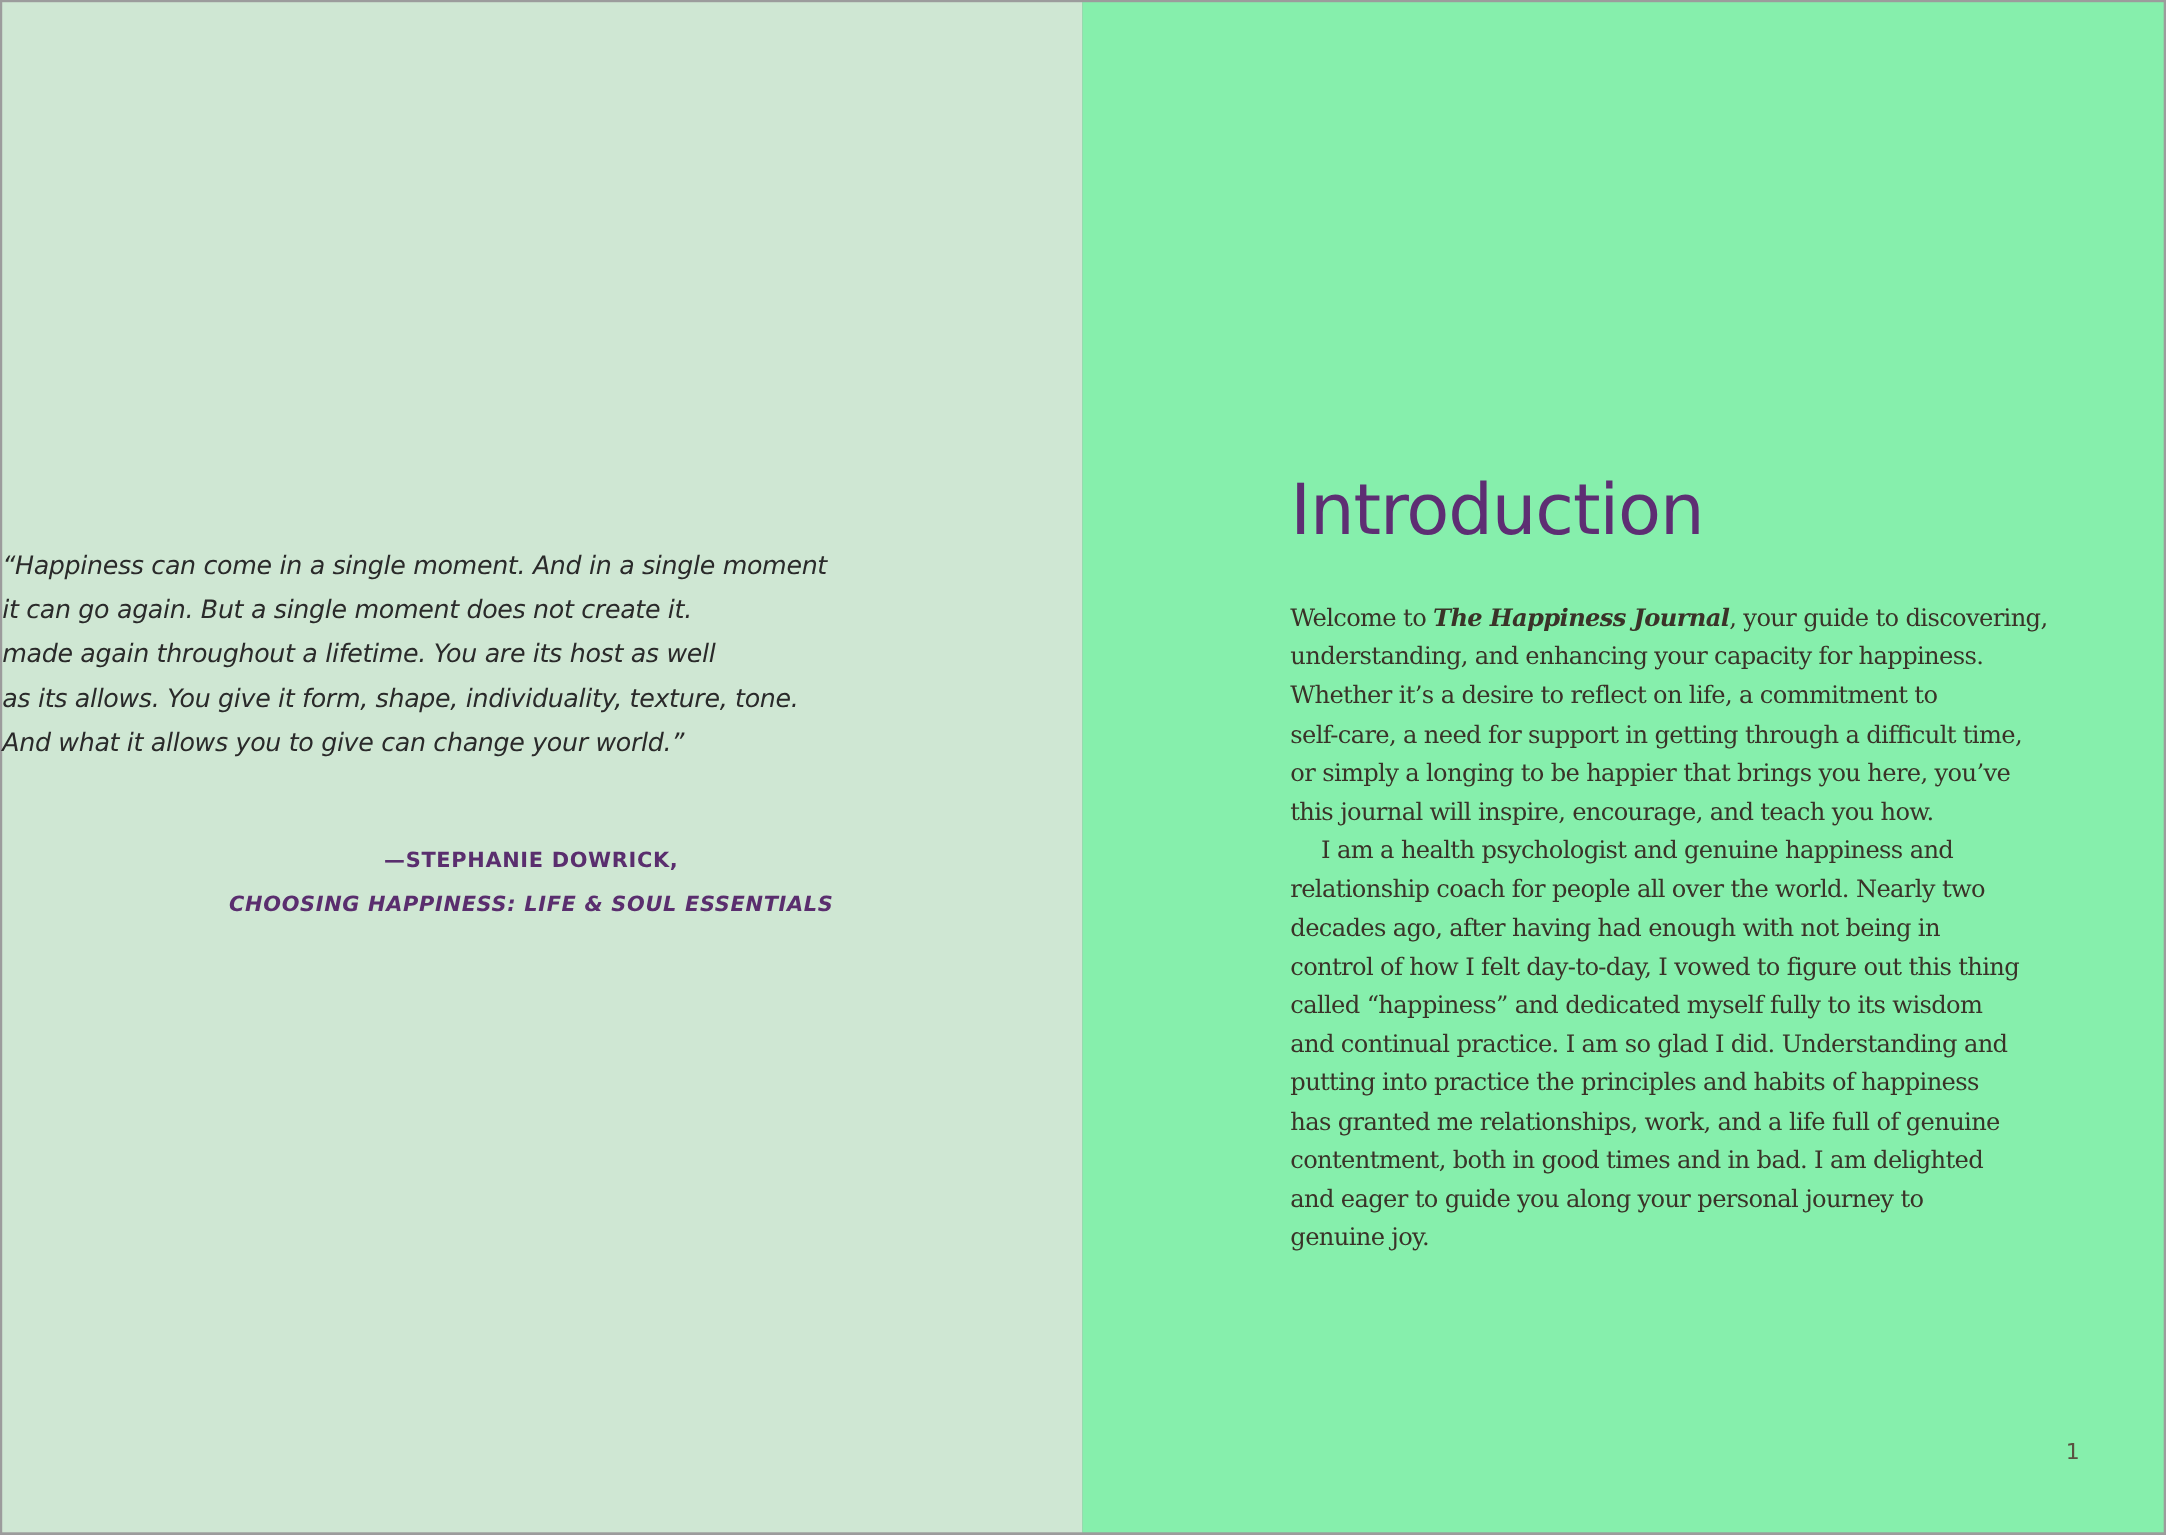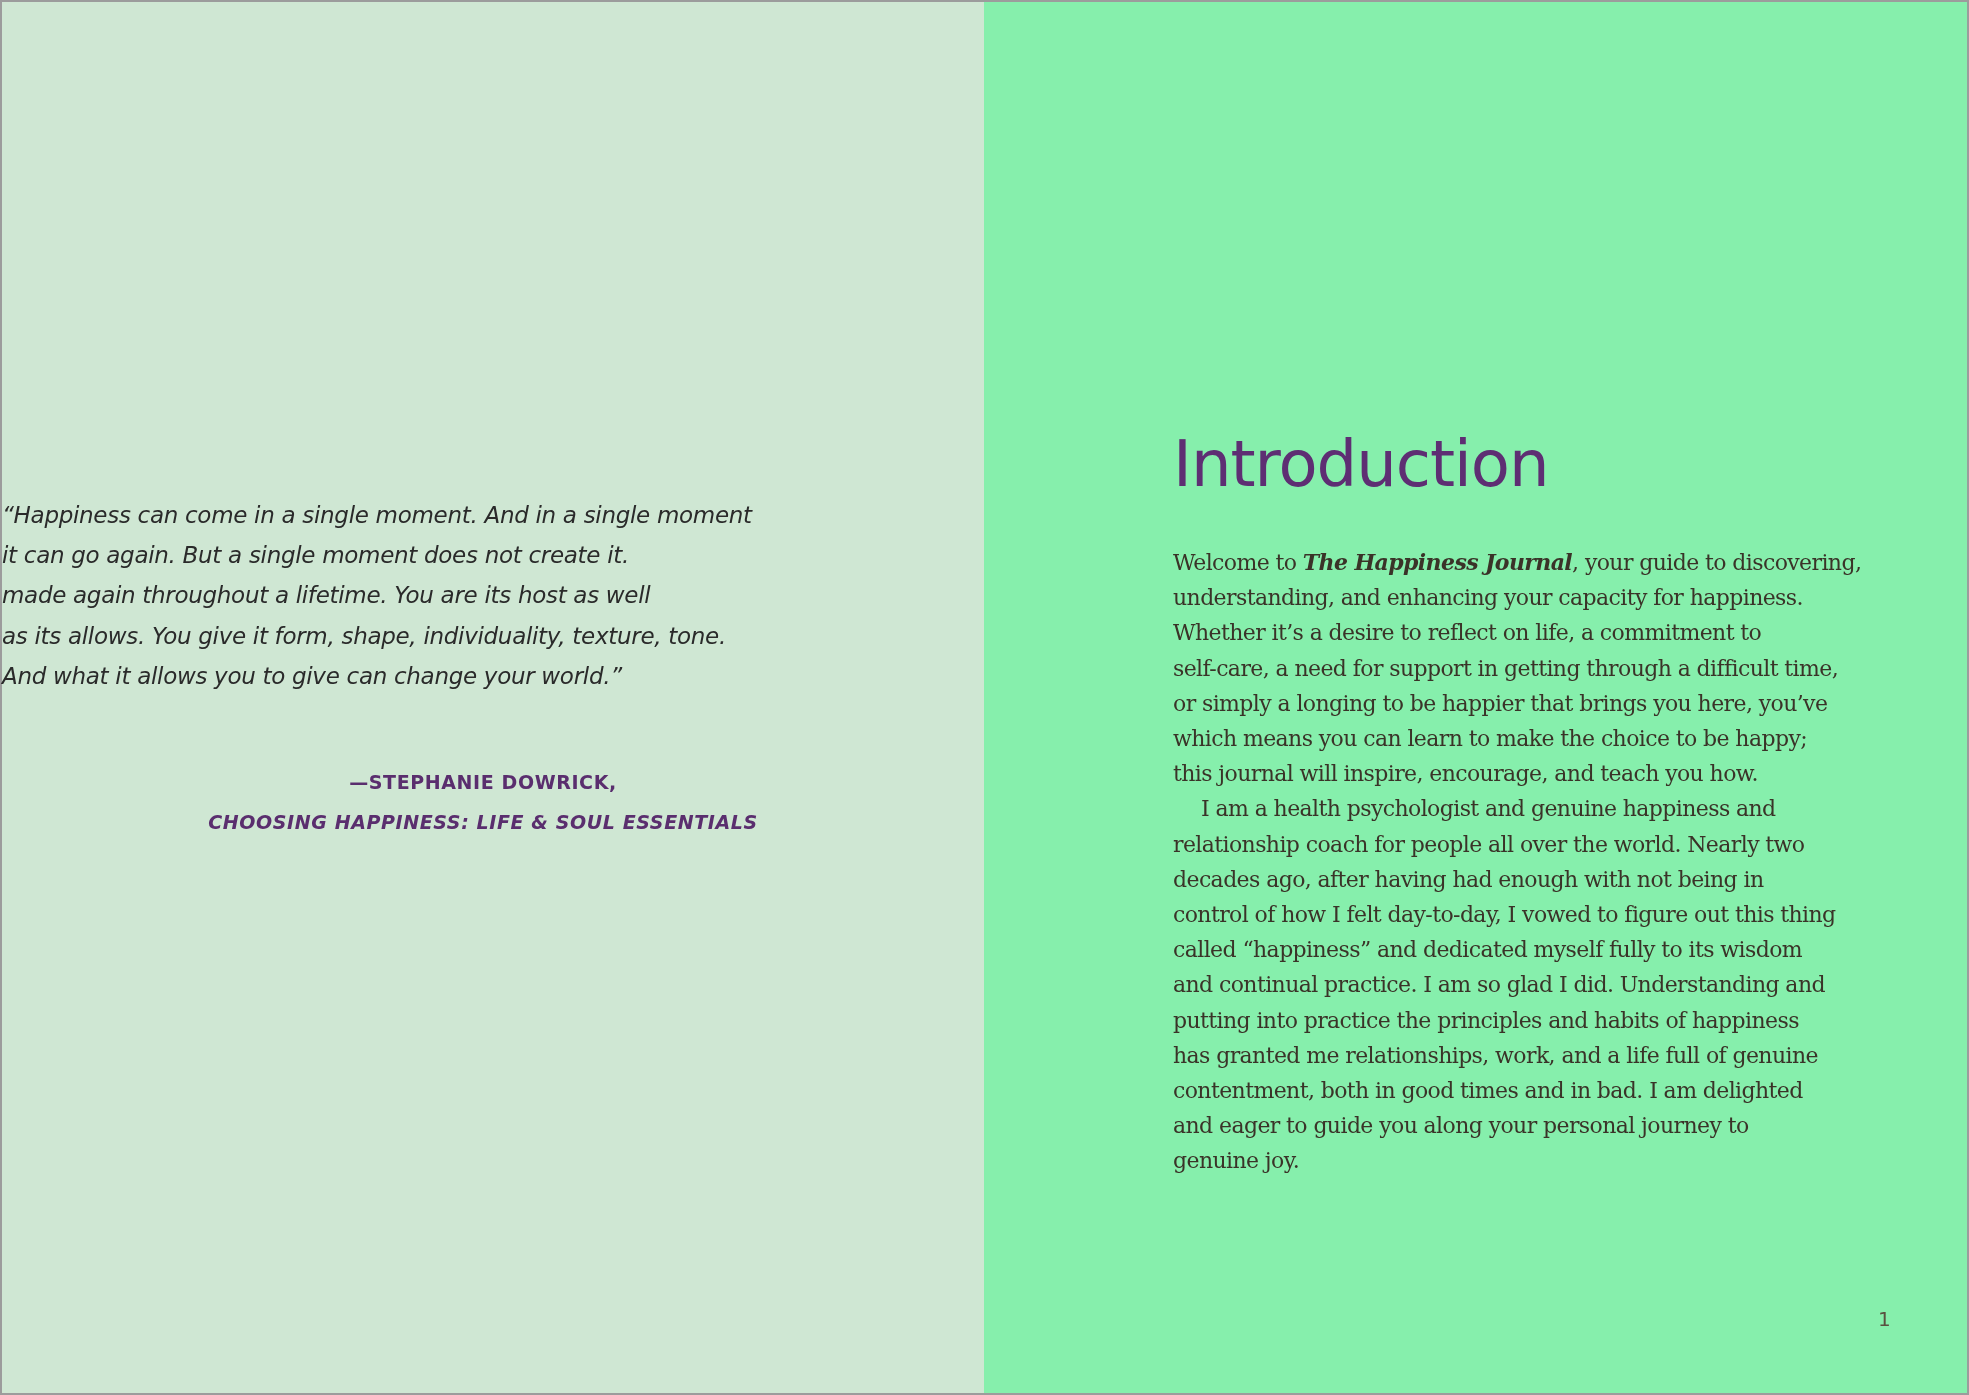--- a/index.html
+++ b/index.html
@@ -106,21 +106,20 @@
 
   <div class="page-right">
     <h1 class="chapter-title">Introduction</h1>
 
     <div class="body-text">
       <span class="body-line"><span>Welcome to </span><em>The Happiness Journal</em><span>, your guide to discovering,</span></span>
       <span class="body-line">understanding, and enhancing your capacity for happiness.</span>
       <span class="body-line">Whether it’s a desire to reflect on life, a commitment to</span>
       <span class="body-line">self-care, a need for support in getting through a difficult time,</span>
       <span class="body-line">or simply a longing to be happier that brings you here, you’ve</span>
-      <span class="body-line">which means you can learn to make the choice to be happy;</span>
       <span class="body-line">this journal will inspire, encourage, and teach you how.</span>
 
       <span class="body-line indent">I am a health psychologist and genuine happiness and</span>
       <span class="body-line">relationship coach for people all over the world. Nearly two</span>
       <span class="body-line">decades ago, after having had enough with not being in</span>
       <span class="body-line">control of how I felt day-to-day, I vowed to figure out this thing</span>
       <span class="body-line">called “happiness” and dedicated myself fully to its wisdom</span>
       <span class="body-line">and continual practice. I am so glad I did. Understanding and</span>
       <span class="body-line">putting into practice the principles and habits of happiness</span>
       <span class="body-line">has granted me relationships, work, and a life full of genuine</span>

